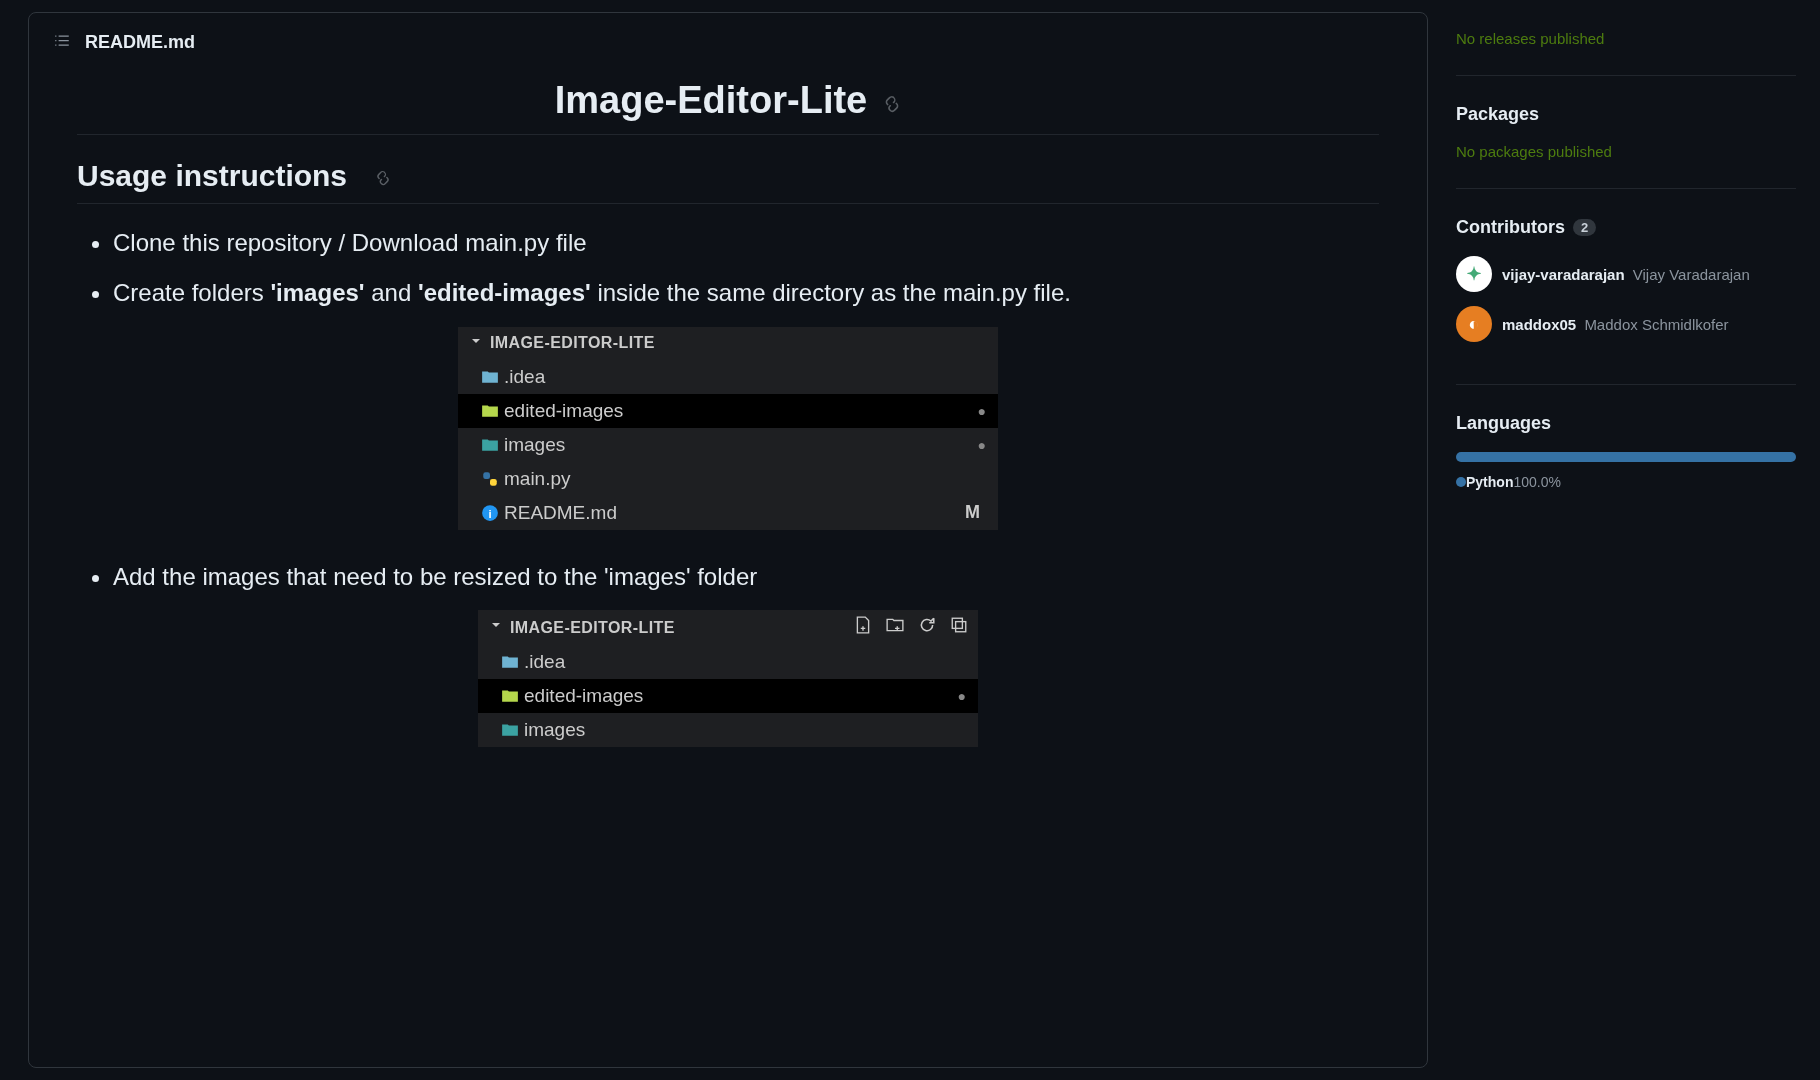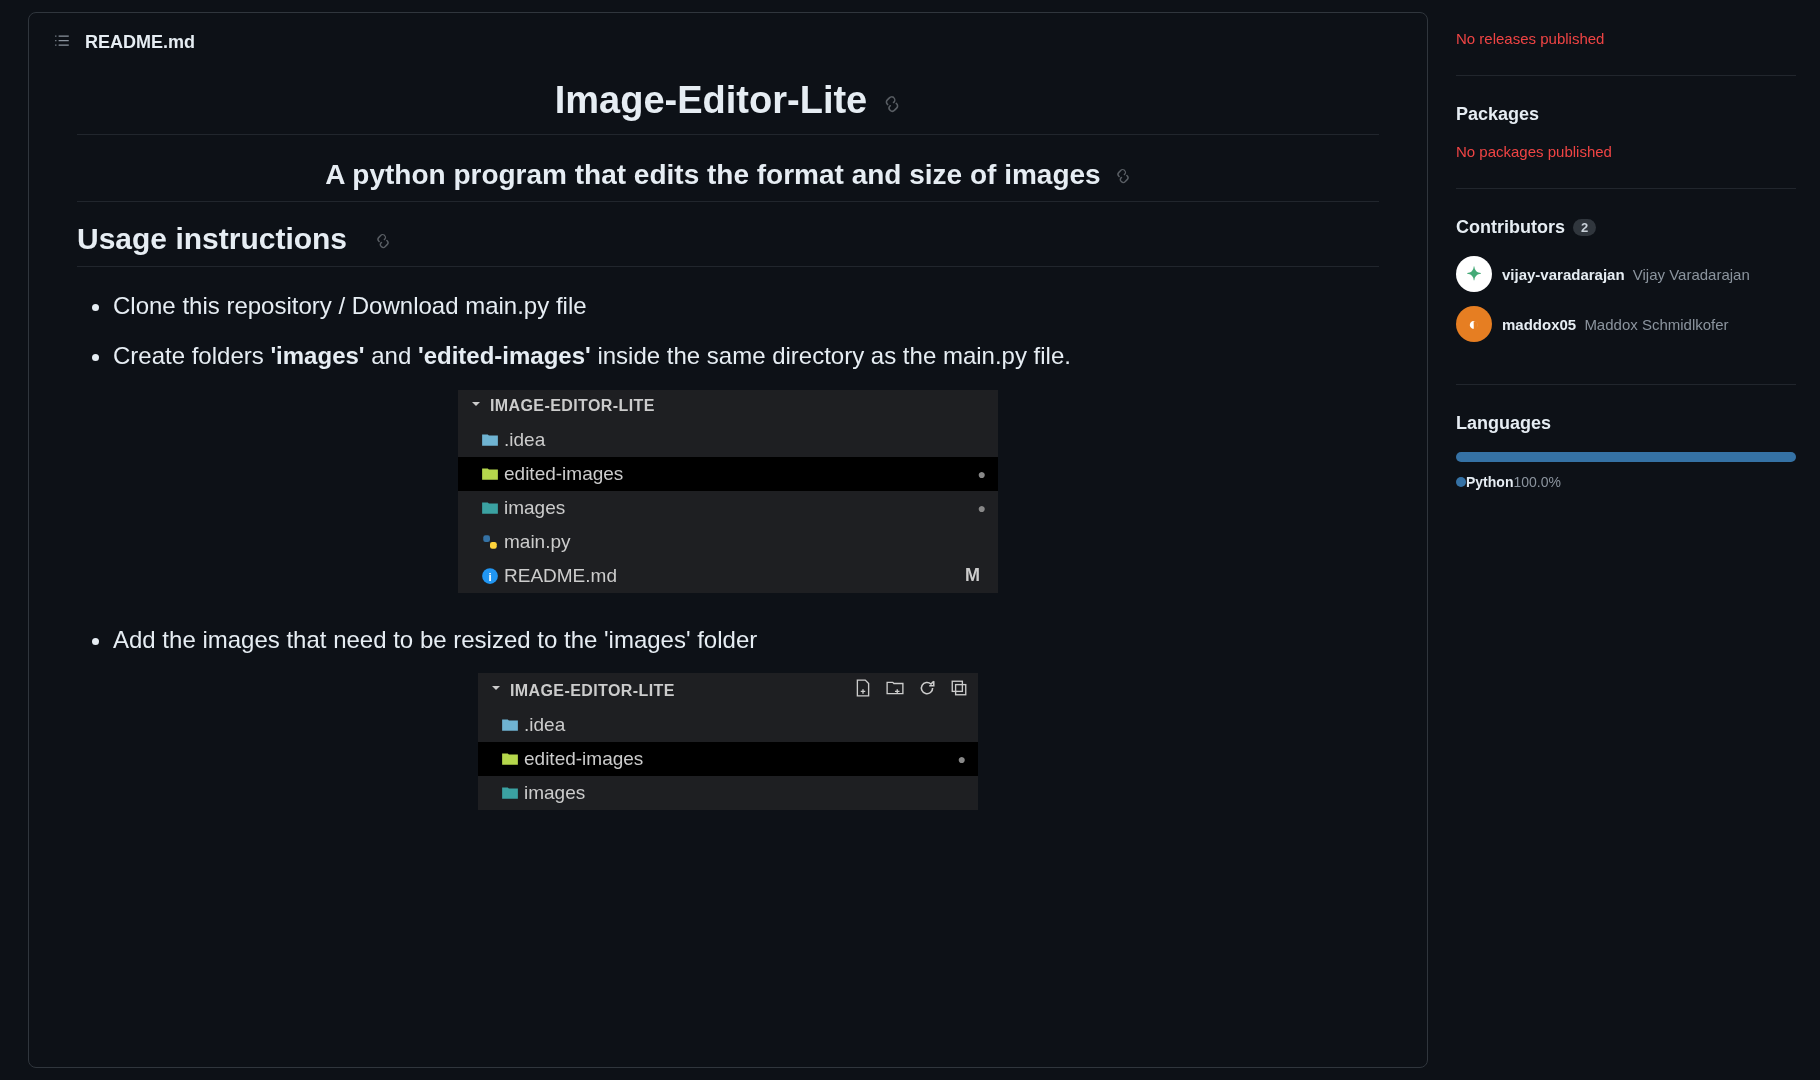--- a/index.html
+++ b/index.html
@@ -125,21 +125,21 @@
   padding-bottom: 28px;
   margin-bottom: 28px;
 }
 .side-title {
   color: #e6edf3;
   font-size: 18px;
   font-weight: 600;
   margin-bottom: 18px;
   display: flex; align-items: center; gap: 8px;
 }
-.side-muted { color: #ef4444; }
+.side-muted { color: #4d7c0f; }
 .badge-count {
   background: #30363d;
   color: #c9d1d9;
   border-radius: 999px;
   font-size: 13px;
   padding: 1px 8px;
   font-weight: 600;
 }
 .contrib { display: flex; align-items: center; gap: 10px; margin-bottom: 14px; }
 .avatar { width: 36px; height: 36px; border-radius: 50%; display: flex; align-items: center; justify-content: center; font-size: 18px; font-weight: 700; }
@@ -170,28 +170,20 @@
     <div class="readme-content">
       <h1 class="center">
         <span>Image-Editor-Lite</span>
         <span class="link-icon">
           <svg viewBox="0 0 16 16" fill="currentColor">
               <path d="M7.5 1a3.5 3.5 0 0 1 2.5 6 .75.75 0 1 1-1-1.1 2 2 0 1 0-2.8-2.8L4.4 4.9a2 2 0 0 0 0 2.8.75.75 0 1 1-1 1 3.5 3.5 0 0 1 0-5l1.8-1.8A3.5 3.5 0 0 1 7.5 1zM6 9a.75.75 0 0 1 1 1.1 2 2 0 1 0 2.8 2.8l1.8-1.8a2 2 0 0 0 0-2.8.75.75 0 1 1 1-1 3.5 3.5 0 0 1 0 5l-1.8 1.8a3.5 3.5 0 0 1-5-5z"></path>
             </svg>
         </span>
       </h1>
 
-      <h2 class="center">
-        <span>A python program that edits the format and size of images</span>
-        <span class="link-icon">
-          <svg viewBox="0 0 16 16" fill="currentColor">
-              <path d="M7.5 1a3.5 3.5 0 0 1 2.5 6 .75.75 0 1 1-1-1.1 2 2 0 1 0-2.8-2.8L4.4 4.9a2 2 0 0 0 0 2.8.75.75 0 1 1-1 1 3.5 3.5 0 0 1 0-5l1.8-1.8A3.5 3.5 0 0 1 7.5 1zM6 9a.75.75 0 0 1 1 1.1 2 2 0 1 0 2.8 2.8l1.8-1.8a2 2 0 0 0 0-2.8.75.75 0 1 1 1-1 3.5 3.5 0 0 1 0 5l-1.8 1.8a3.5 3.5 0 0 1-5-5z"></path>
-            </svg>
-        </span>
-      </h2>
 
       <h2 class="left">
         <span>Usage instructions</span>
         <span class="link-icon">
           <svg viewBox="0 0 16 16" fill="currentColor">
               <path d="M7.5 1a3.5 3.5 0 0 1 2.5 6 .75.75 0 1 1-1-1.1 2 2 0 1 0-2.8-2.8L4.4 4.9a2 2 0 0 0 0 2.8.75.75 0 1 1-1 1 3.5 3.5 0 0 1 0-5l1.8-1.8A3.5 3.5 0 0 1 7.5 1zM6 9a.75.75 0 0 1 1 1.1 2 2 0 1 0 2.8 2.8l1.8-1.8a2 2 0 0 0 0-2.8.75.75 0 1 1 1-1 3.5 3.5 0 0 1 0 5l-1.8 1.8a3.5 3.5 0 0 1-5-5z"></path>
             </svg>
         </span>
       </h2>
 

